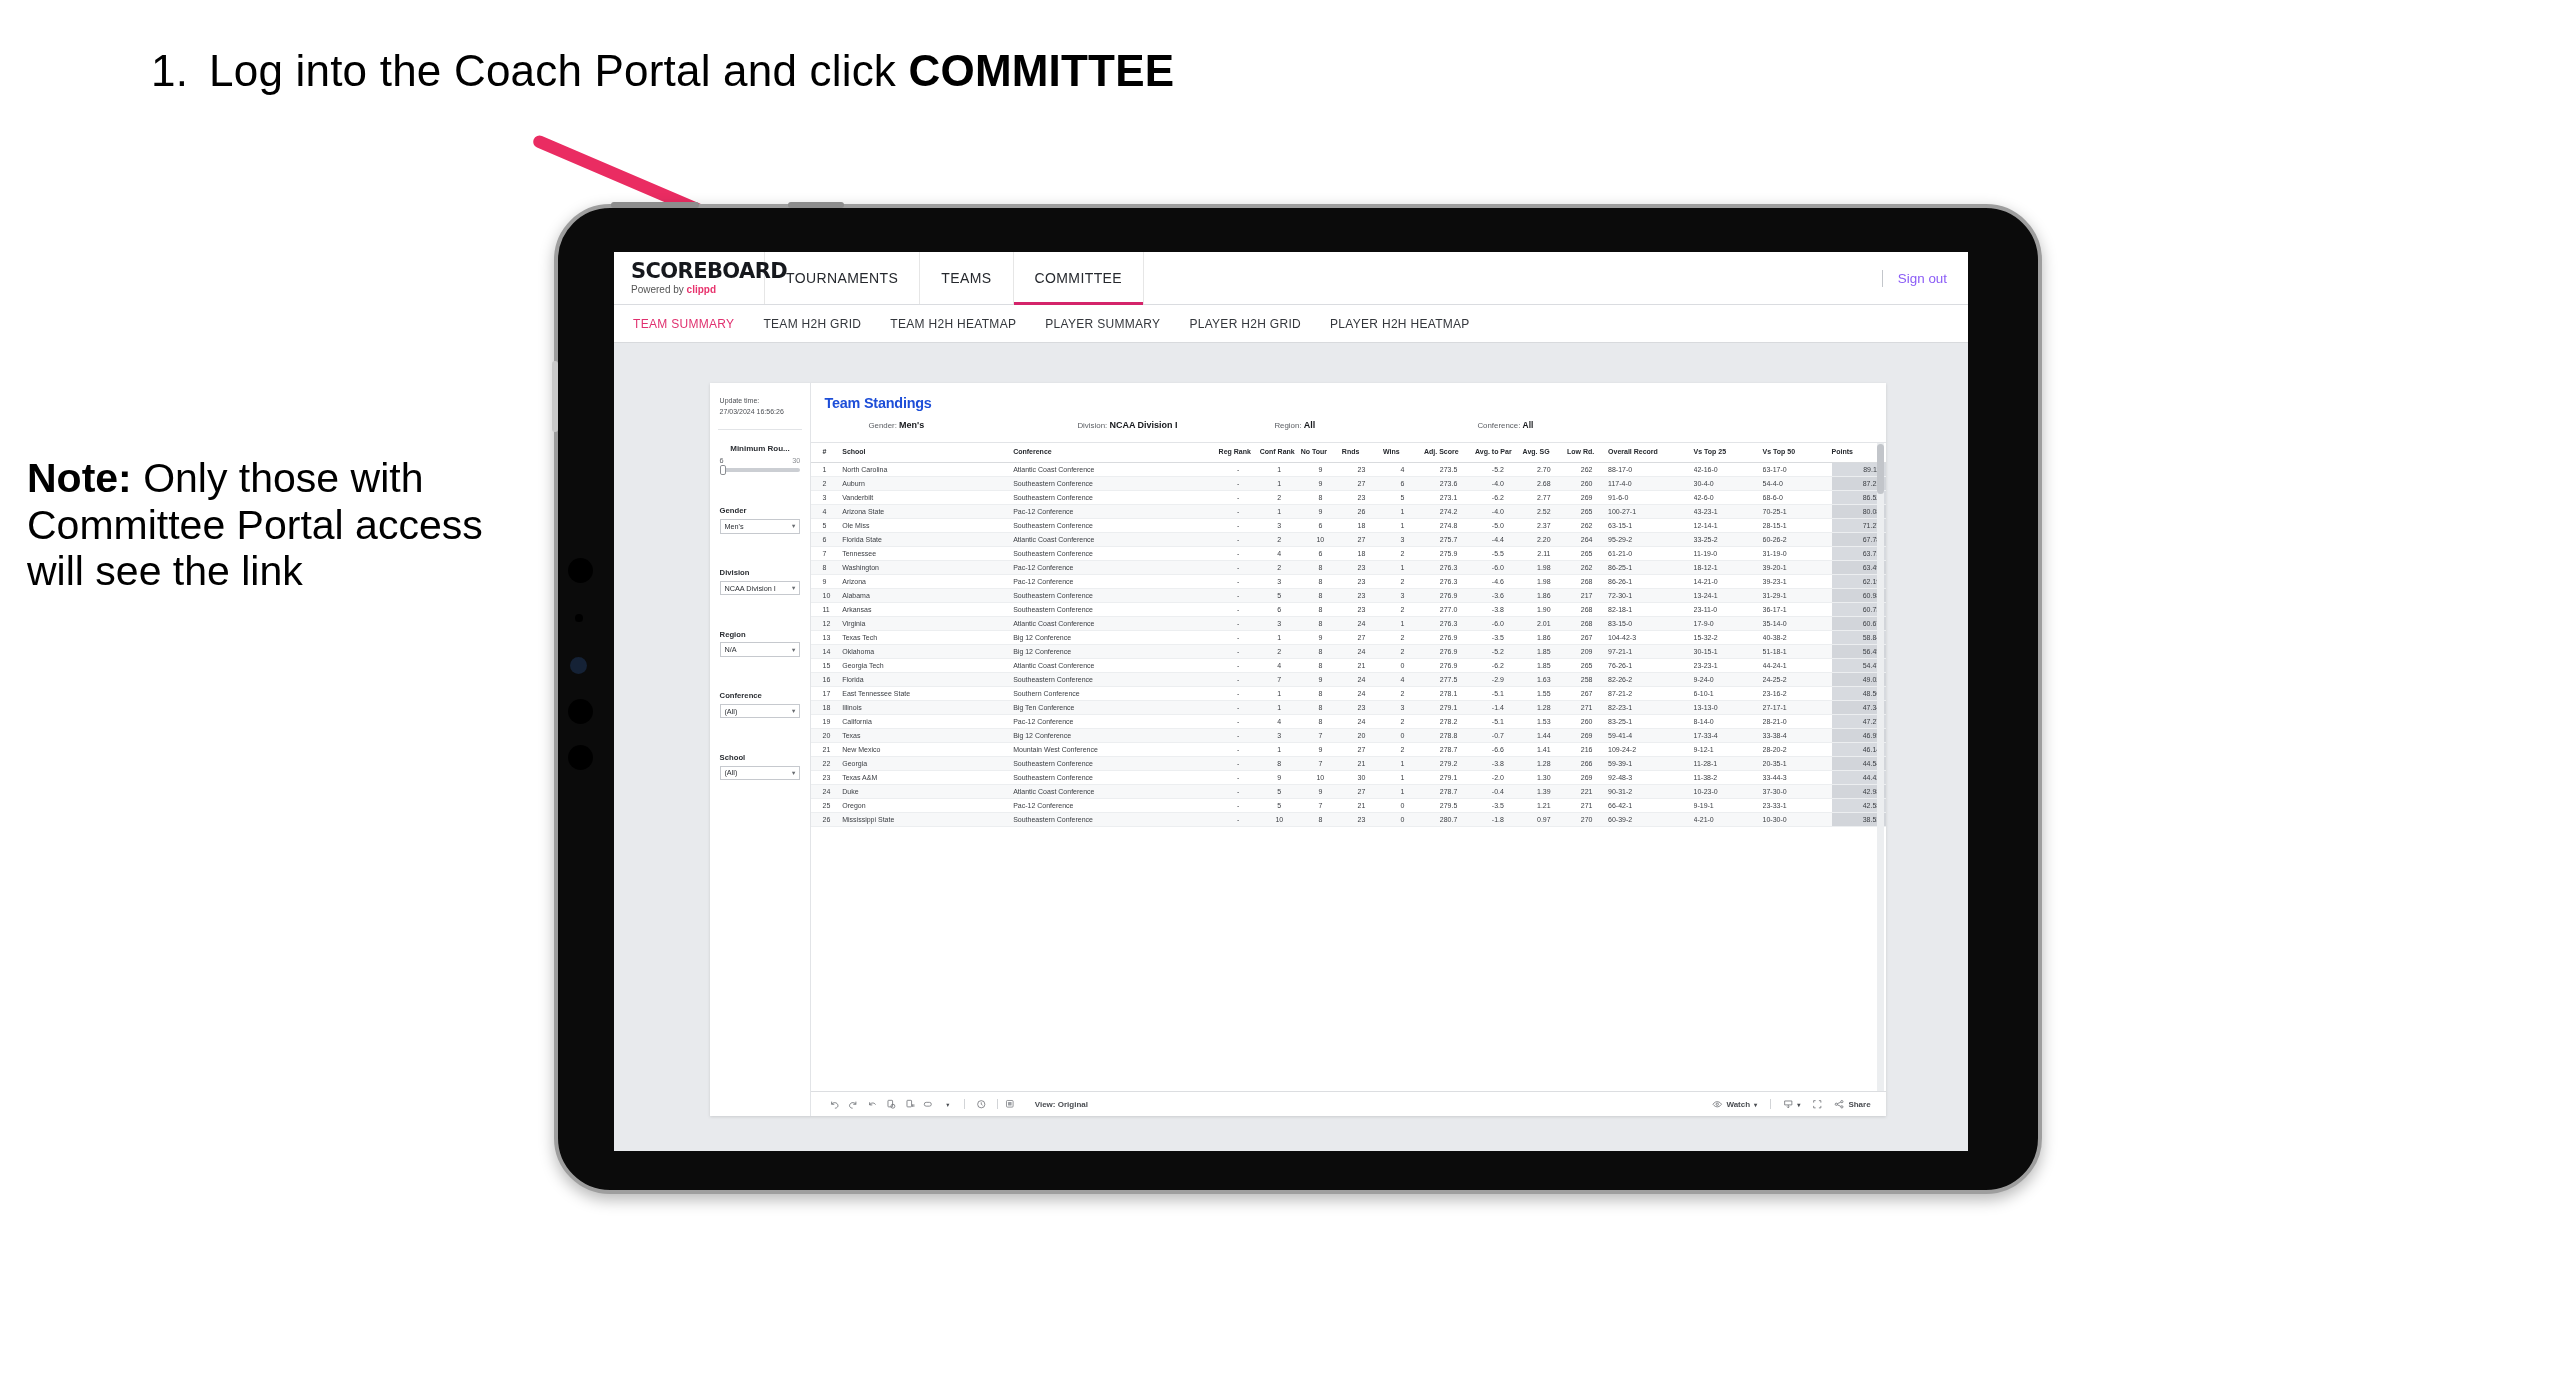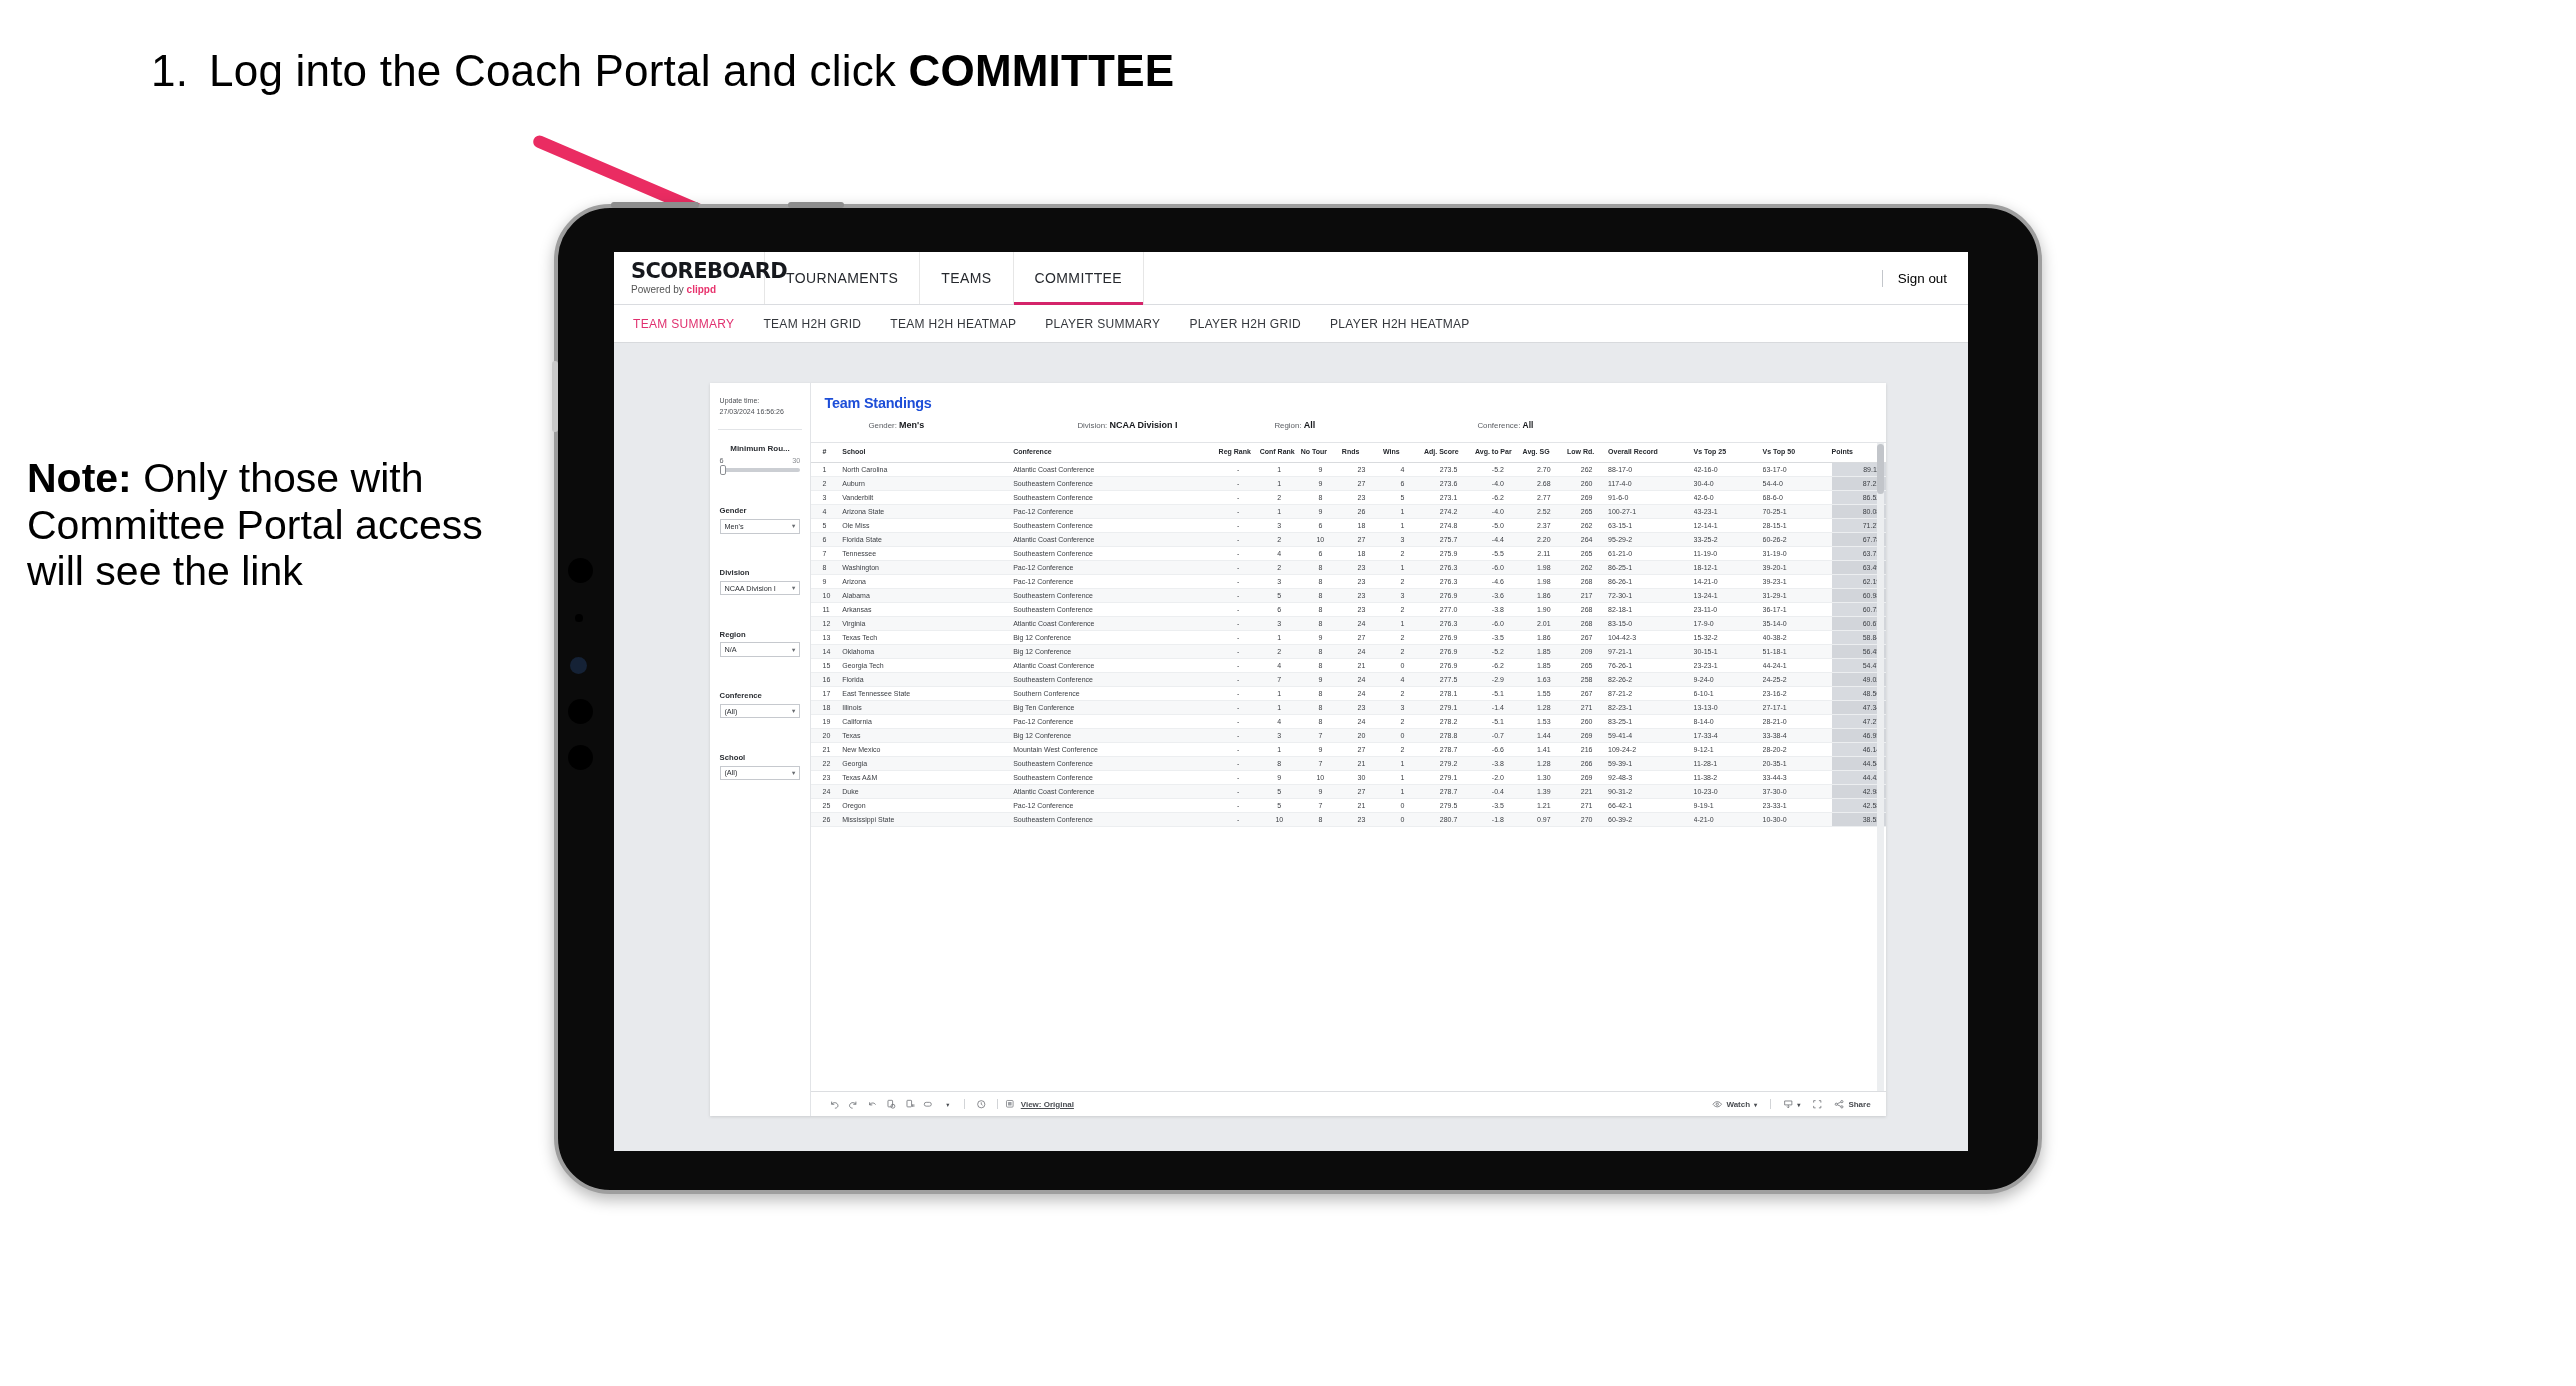--- a/index.html
+++ b/index.html
@@ -75,21 +75,21 @@
   .topnav-item {
     display:flex; align-items:center; padding:0 21px;
     font-size:14px; color:#25282d; letter-spacing:0.4px;
     border-right:1px solid #e6e6e6; cursor:pointer; position:relative;
   }
   .topnav-item.active::after {
     content:""; position:absolute; left:0; right:0; bottom:-1px; height:2.9px; background:#d4246a;
   }
   .topbar-right {
     margin-left:auto; display:flex; align-items:center; gap:15.3px; padding-right:21px;
-    font-size:13.4px; color:#000000;
+    font-size:13.4px; color:#8b5cf6;
   }
   .vrule { width:1px; height:17px; background:#c3c6cb; }
   .signout { cursor:pointer; }
 
   
   .app-subbar {
     height:38px; background:#fff; border-bottom:1px solid #d8dadd;
     display:flex; align-items:center; padding-left:19px; gap:29px;
   }
   .subnav-item { font-size:12px; color:#34373c; letter-spacing:0.3px; cursor:pointer; }
@@ -169,21 +169,21 @@
     position:absolute; right:1.9px; top:0; width:6.7px; bottom:0; background:#eceef0;
   }
 
   
   .tbar {
     height:25px; border-top:1px solid #dcdee1; display:flex; align-items:center;
     padding:0 9.6px 0 13.4px; gap:0; font-size:8px; color:#4a4d52; background:#fff;
   }
   .tb-ico { width:19px; display:flex; align-items:center; justify-content:center; cursor:pointer; }
   .tb-sep { width:1px; height:10.5px; background:#d2d4d7; margin:0 6.7px; }
-  .tb-text { display:flex; align-items:center; gap:6px; cursor:pointer; font-weight:700;text-decoration:underline; }
+  .tb-text { display:flex; align-items:center; gap:20px; cursor:pointer; font-weight:700; }
   .tb-right { margin-left:auto; display:flex; align-items:center; gap:0; }
   .tb-grp { display:flex; align-items:center; gap:3.8px; padding:0 5.8px; cursor:pointer; font-weight:700; }
   .caret { font-size:6.2px; }
   svg { display:block; }
 </style>
 </head>
 <body>
 
 <div id="stage">
 

